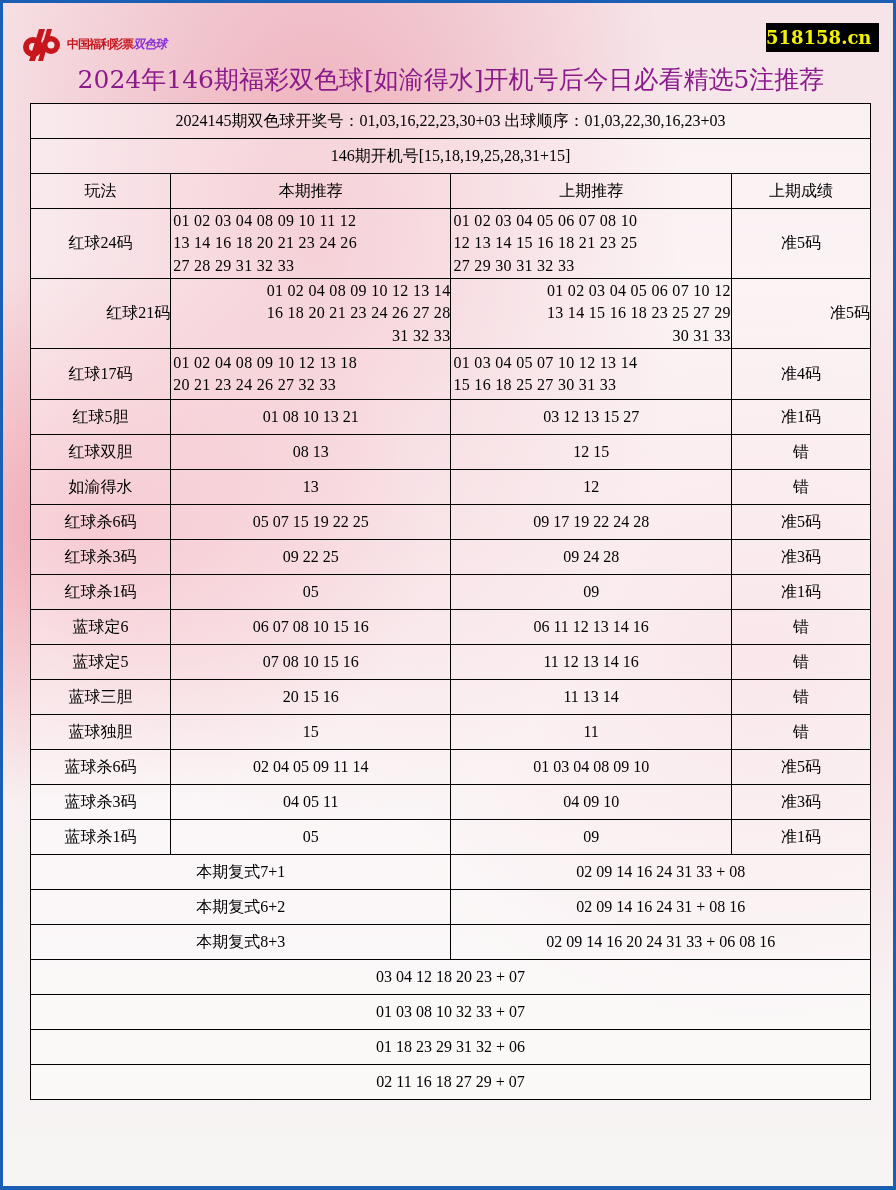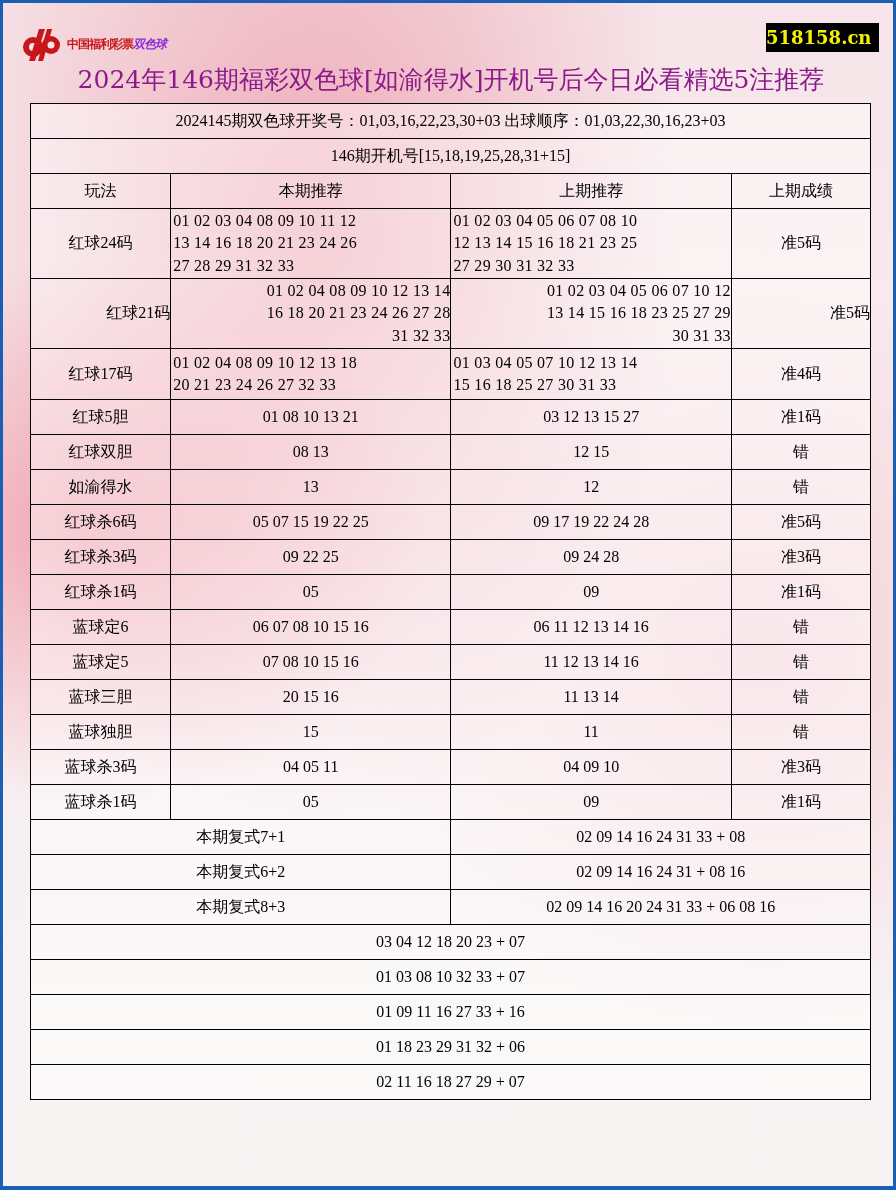--- a/index.html
+++ b/index.html
@@ -168,20 +168,26 @@
         <td>11 13 14</td>
         <td>错</td>
       </tr>
   <tr>
         <td>蓝球独胆</td>
         <td>15</td>
         <td>11</td>
         <td>错</td>
       </tr>
   <tr>
+        <td>蓝球杀6码</td>
+        <td>02 04 05 09 11 14</td>
+        <td>01 03 04 08 09 10</td>
+        <td>准5码</td>
+      </tr>
+  <tr>
         <td>蓝球杀3码</td>
         <td>04 05 11</td>
         <td>04 09 10</td>
         <td>准3码</td>
       </tr>
   <tr>
         <td>蓝球杀1码</td>
         <td>05</td>
         <td>09</td>
         <td>准1码</td>
@@ -200,22 +206,19 @@
         <td colspan="2">02 09 14 16 20 24 31 33 + 06 08 16</td>
       </tr>
 
   <tr>
         <td colspan="4">03 04 12 18 20 23 + 07</td>
       </tr>
   <tr>
         <td colspan="4">01 03 08 10 32 33 + 07</td>
       </tr>
   <tr>
-        <td colspan="4">01 09 11 16 27 33 + 16</td>
-      </tr>
-  <tr>
         <td colspan="4">01 18 23 29 31 32 + 06</td>
       </tr>
   <tr>
         <td colspan="4">02 11 16 18 27 29 + 07</td>
       </tr>
 </tbody>
   </table>
 
 </body></html>

